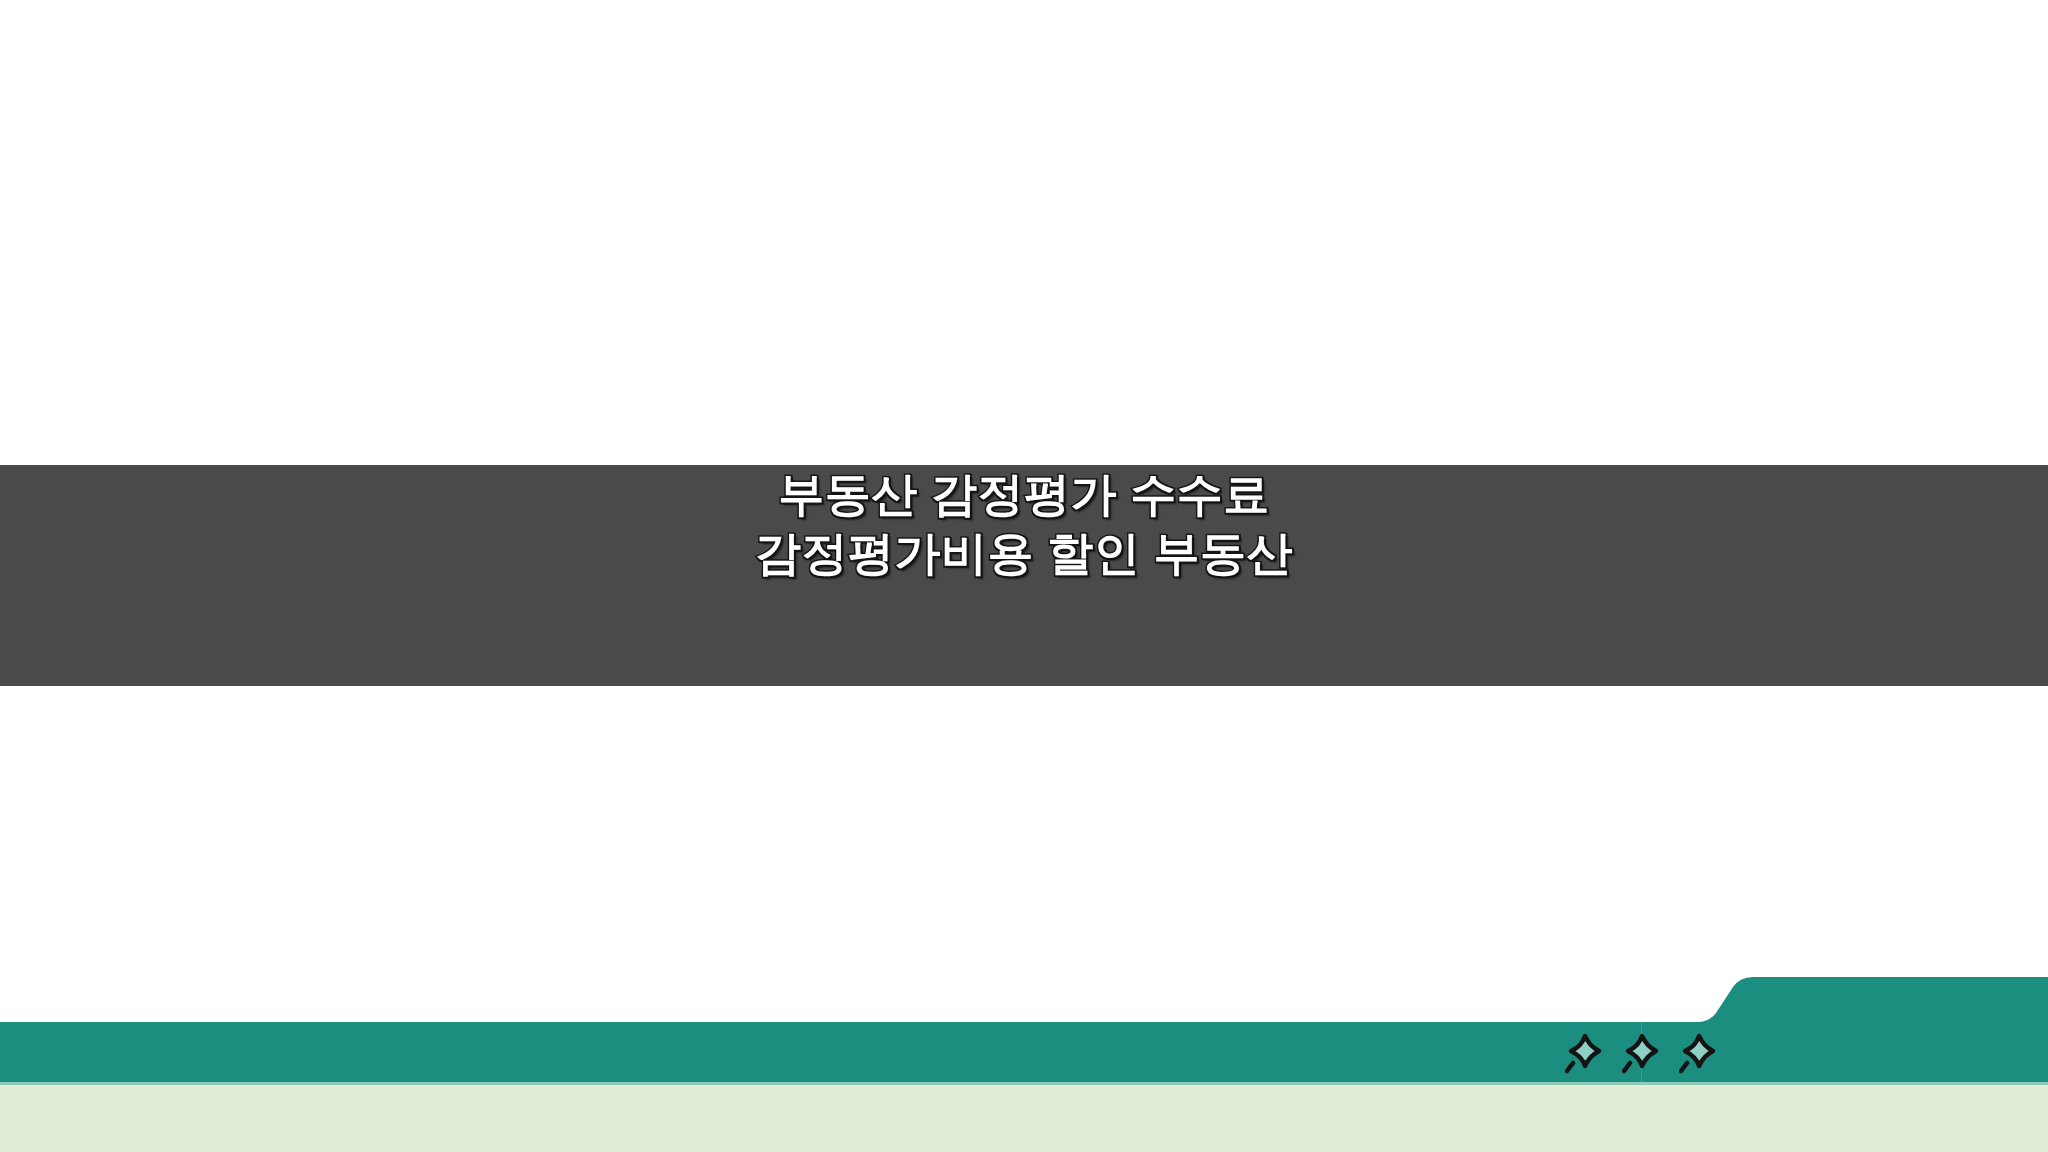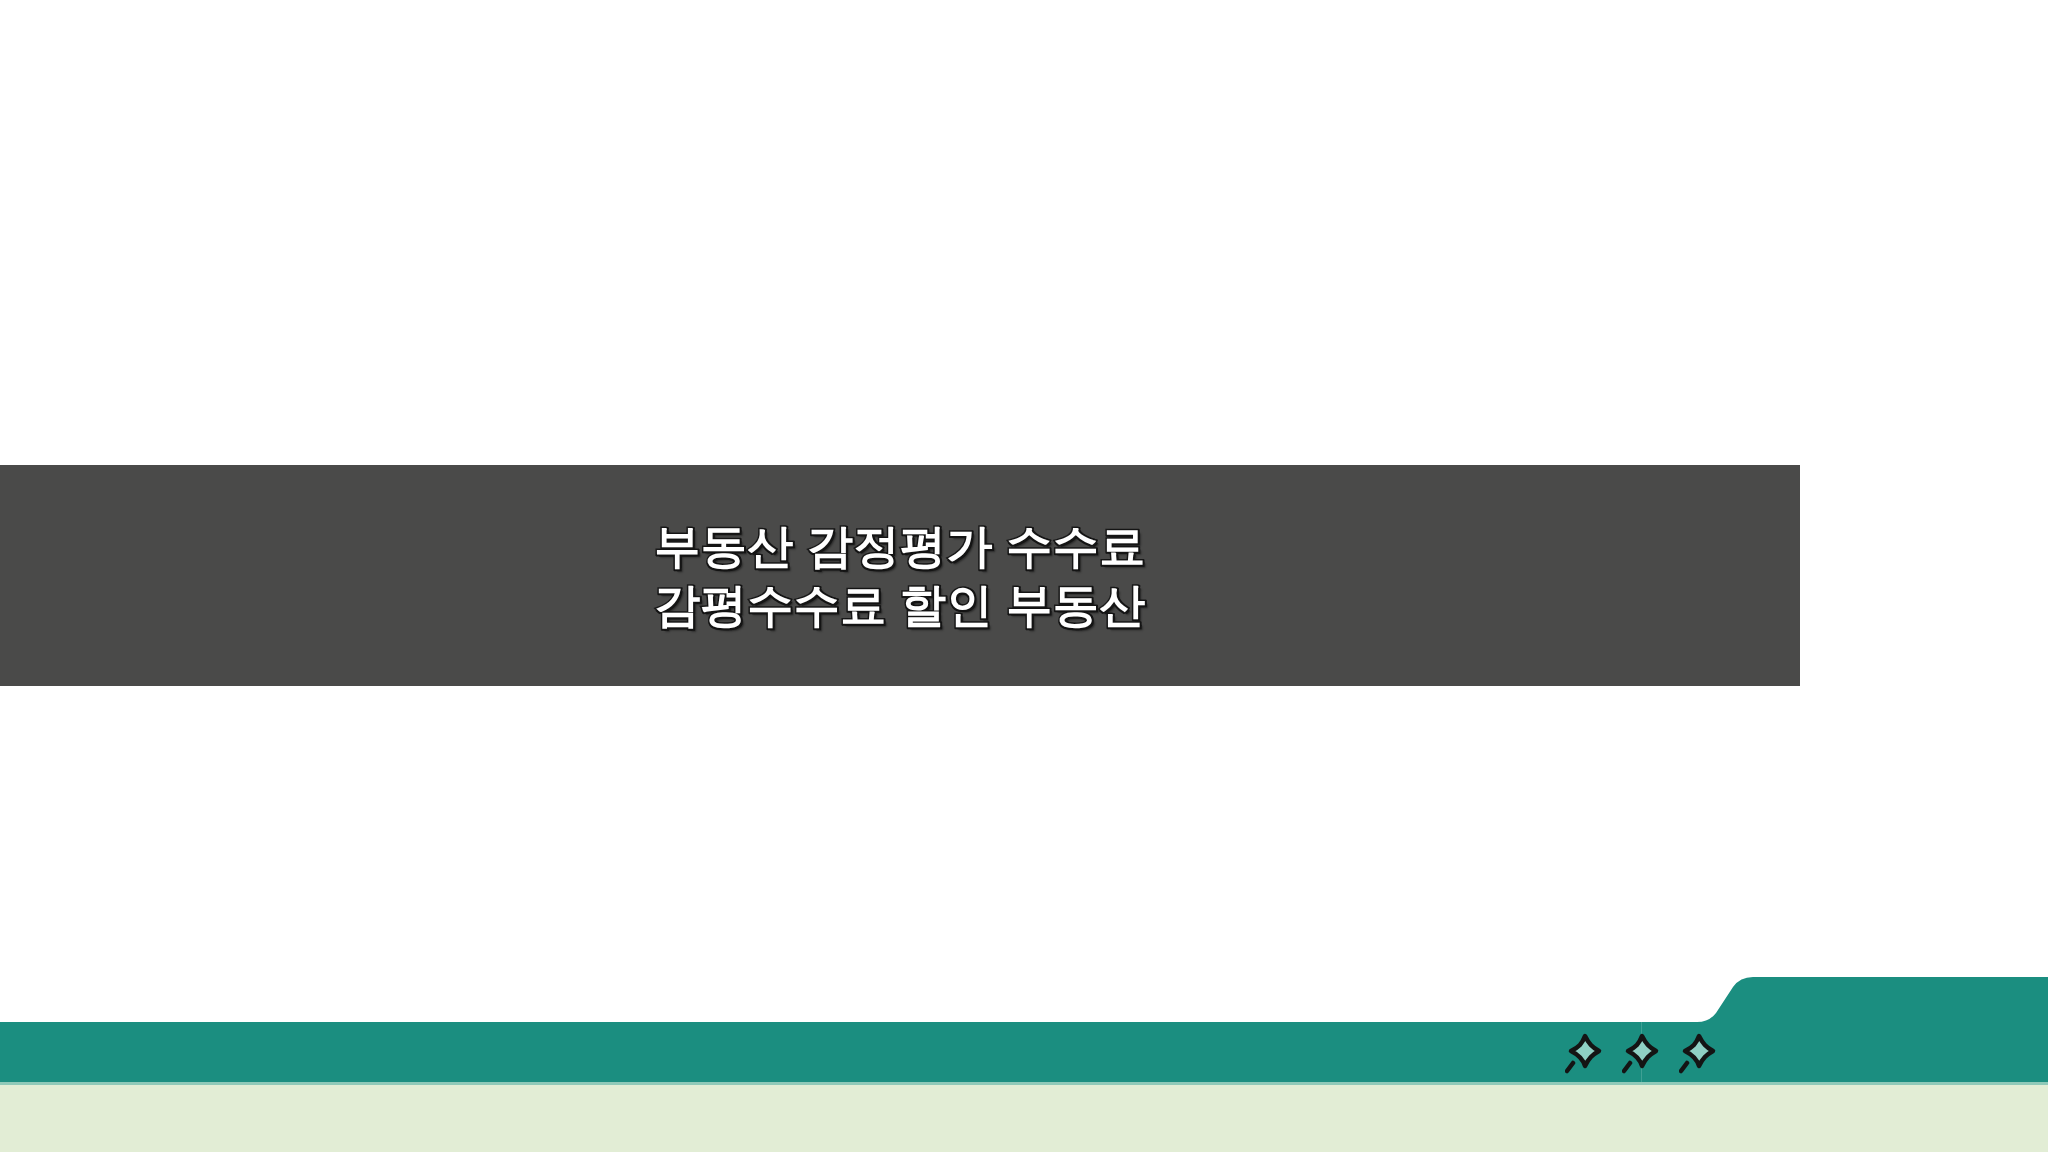--- a/index.html
+++ b/index.html
@@ -28,25 +28,24 @@
     width: 2048px;
     height: 465px;
     background: #ffffff;
   }
 
   
   .title-band {
     position: absolute;
     left: 0;
     top: 465px;
-    width: 1800px;
+    width: 2048px;
     height: 221px;
     background: #4a4a49;
     display: flex;
-    align-items: center;
     justify-content: center;
     box-sizing: border-box;
   }
 
   .title-stack {
     text-align: center;
     line-height: 1.0;
   }
 
   .title-line {
@@ -141,21 +140,21 @@
 </head>
 <body>
 
 <div id="stage">
 
   <div class="white-top"></div>
 
   <div class="title-band">
     <div class="title-stack">
       <span class="title-line">부동산 감정평가 수수료</span>
-      <span class="title-line">감평수수료 할인 부동산</span>
+      <span class="title-line">감정평가비용 할인 부동산</span>
     </div>
   </div>
 
   <div class="white-mid"></div>
 
   <div class="teal-band">
     <svg viewBox="0 0 2048 110" preserveAspectRatio="none">
       <path d="M 0 47
                L 1697 47
                Q 1709 47 1716 38

